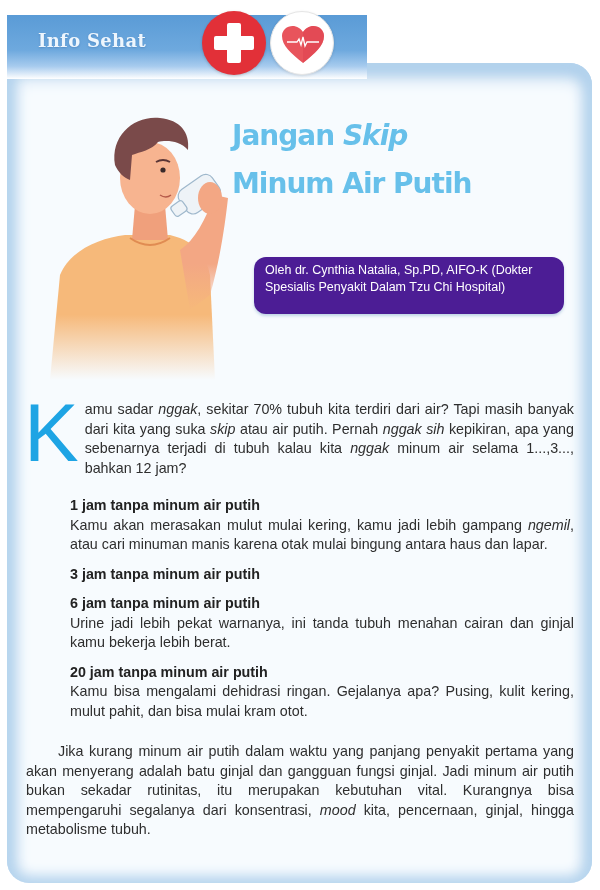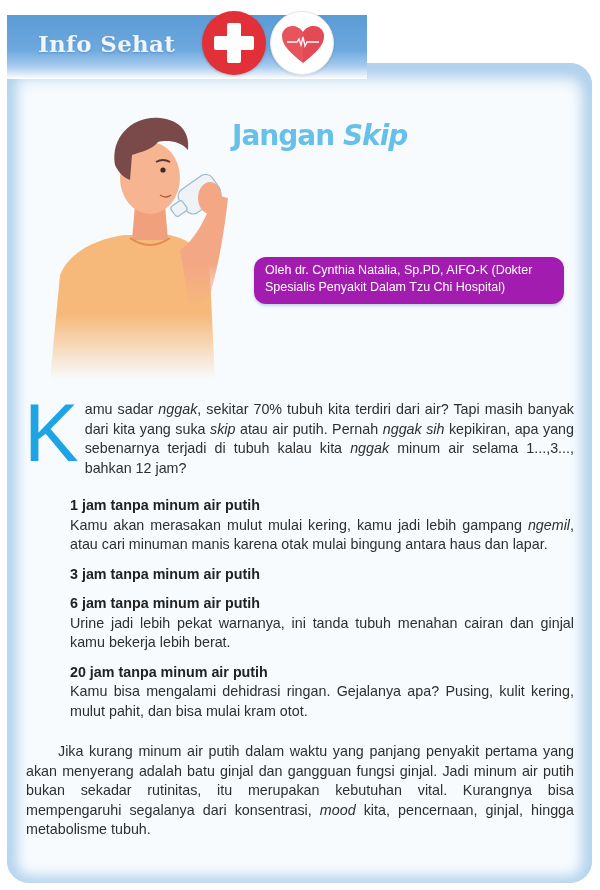--- a/index.html
+++ b/index.html
@@ -16,21 +16,21 @@
   }
 
   
   .header-tab {
     position: absolute; left: 7px; top: 15px; width: 360px; height: 64px;
     background: linear-gradient(180deg, #5a9bd6 0%, #6ea9de 55%, #a7cbee 80%, #ffffff 100%);
     border-radius: 0 0 0 0;
   }
   .header-title {
     position: absolute; left: 38px; top: 30px;
-    font-family: "DejaVu Serif", serif; font-weight: bold; font-size: 23px;
+    font-family: "DejaVu Serif", serif; font-weight: bold; font-size: 18px;
     color: #eef6fd; letter-spacing: 0.3px;
     text-shadow: 0 1px 2px rgba(40,90,150,0.35);
   }
   .badge-cross {
     position: absolute; left: 202px; top: 11px; width: 64px; height: 64px;
     border-radius: 50%; background: #e23038;
     box-shadow: 0 1px 3px rgba(0,0,0,0.2);
   }
   .badge-cross .bar-v { position: absolute; left: 25px; top: 12px; width: 14px; height: 40px; background: #fff; border-radius: 2px; }
   .badge-cross .bar-h { position: absolute; left: 12px; top: 25px; width: 40px; height: 14px; background: #fff; border-radius: 2px; }
@@ -44,22 +44,22 @@
   
   .title {
     position: absolute; left: 232px; top: 112px; width: 350px;
     font-family: "DejaVu Sans", sans-serif; font-weight: bold;
     font-size: 28px; line-height: 48px; color: #67c0ea; letter-spacing: -1px;
   }
   .title .em { font-style: italic; }
 
   
   .author {
-    position: absolute; left: 254px; top: 257px; width: 310px; height: 47px;
-    background: #a21caf; border-radius: 12px 12px 12px 12px;
+    position: absolute; left: 254px; top: 257px; width: 310px; height: 57px;
+    background: #4c1d95; border-radius: 12px 12px 12px 12px;
     box-shadow: 0 2px 3px rgba(30,100,160,0.25);
     color: #ffffff; font-size: 12.5px; line-height: 17px;
     padding: 5px 10px 0 11px;
   }
 
   
   .illustration { position: absolute; left: 40px; top: 110px; width: 220px; height: 270px; }
 
   
   .body-text { position: absolute; left: 26px; top: 400px; width: 548px; font-size: 14.3px; line-height: 19.5px; color: #2e2e2e; }
@@ -127,20 +127,21 @@
     <rect x="128" y="78" width="14" height="12" rx="3" fill="#eef3f7" stroke="#9fb8cc" stroke-width="1.2"></rect>
   </g>
 
   <ellipse cx="170" cy="88" rx="12" ry="16" fill="#f3a784"></ellipse>
 
   <path d="M90 128 Q110 142 130 128" stroke="#e08c52" stroke-width="2" fill="none"></path>
 </svg>
 
 <div class="title">
   <div><span>Jangan </span><span class="em">Skip</span></div>
+  <div>Minum Air Putih</div>
 </div>
 
 <div class="author">Oleh dr. Cynthia Natalia, Sp.PD, AIFO-K (Dokter Spesialis Penyakit Dalam Tzu Chi Hospital)</div>
 
 <div class="body-text">
   <p class="intro">
     <span class="dropcap">K</span><span>amu sadar </span><i>nggak</i><span>, sekitar 70% tubuh kita terdiri dari air? Tapi masih banyak dari kita yang suka </span><i>skip</i><span> atau air putih. Pernah </span><i>nggak sih</i><span> kepikiran, apa yang sebenarnya terjadi di tubuh kalau kita </span><i>nggak</i><span> minum air selama 1...,3..., bahkan 12 jam?</span>
   </p>
 
   <div class="section" style="margin-top:18px">

